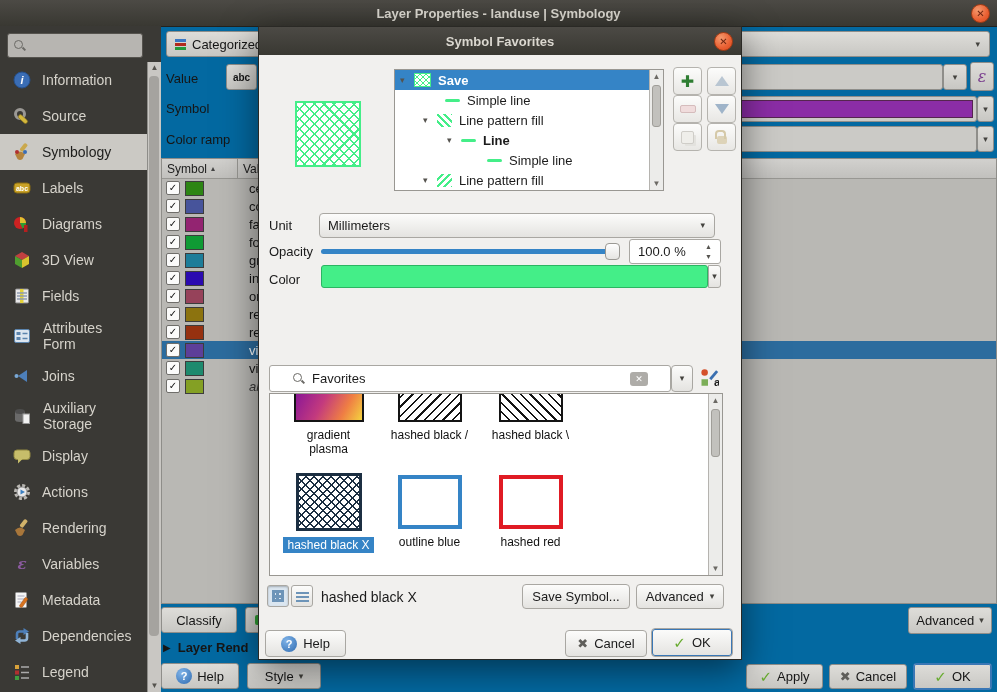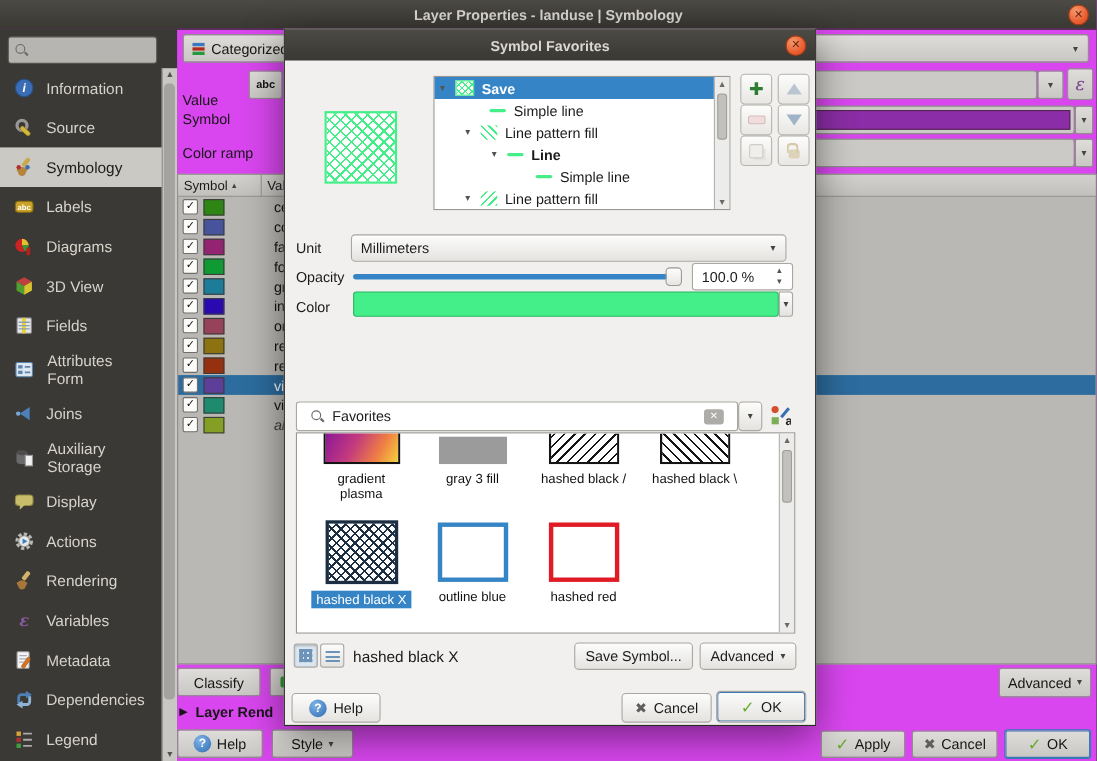--- a/index.html
+++ b/index.html
@@ -1,19 +1,19 @@
 <!DOCTYPE html>
 <html><head>
 <meta charset="utf-8">
 <style>
   html,body{margin:0;padding:0;background:#555;}
   #app{
     position:relative;width:997px;height:692px;overflow:hidden;
     font-family:"Liberation Sans","DejaVu Sans",sans-serif;
-    background:#d946ef;outline:1px solid #23221e;
+    background:#0369a1;outline:1px solid #23221e;
   }
   
   .titlebar{
     position:absolute;left:0;top:0;width:997px;height:26px;
     background:linear-gradient(#4c4a45,#393832);
     border-bottom:1px solid #23221e;
     display:flex;align-items:center;justify-content:center;
     color:#dbd8d0;font-size:13px;font-weight:bold;
   }
   .closebtn{
@@ -315,21 +315,21 @@
     <div class="gbtn" style="left:166px;top:31px;width:824px;height:26px;justify-content:flex-start;padding-left:7px">
       <svg width="13" height="13" viewBox="0 0 13 13">
           <rect x="1" y="1" width="11" height="3" fill="#3b78c3"></rect>
           <rect x="1" y="5" width="11" height="3" fill="#b22a1d"></rect>
           <rect x="1" y="9" width="11" height="3" fill="#259a3c"></rect>
         </svg>
       <span>Categorized</span>
       <span class="ddarrow" style="position:absolute;right:9px">▾</span>
     </div>
 
-    <div class="glabel" style="left:166px;top:83px">Value</div>
+    <div class="glabel" style="left:166px;top:71px">Value</div>
     <div class="gbtn" style="left:226px;top:64px;width:31px;height:26px;font-size:10px;font-weight:bold">abc</div>
     <div class="gfield" style="left:258px;top:64px;width:685px;height:26px"></div>
     <div class="gbtn" style="left:943px;top:64px;width:24px;height:26px">
       <span class="ddarrow">▾</span>
     </div>
     <div class="gbtn" style="left:970px;top:62px;width:24px;height:29px">
       <span class="epsilon">ε</span>
     </div>
 
     <div class="glabel" style="left:166px;top:101px">Symbol</div>
@@ -535,21 +535,21 @@
         <span>▲</span>
         <span>▼</span>
       </div>
 
     <div class="dlabel" style="left:10px;top:245px">Color</div>
     <div class="colorbar" style="left: 62px; top: 238px; width: 387px; height: 23px; background: rgb(68, 238, 136);"></div>
     <div class="colorbar-dd" style="left:449px;top:238px;height:23px">
       <span class="ddarrow">▾</span>
     </div>
 
-    <div class="wfield" style="left:10px;top:338px;width:402px;height:27px;display:flex;align-items:center;gap:7px;padding:0 12px">
+    <div class="wfield" style="left:10px;top:338px;width:402px;height:27px;display:flex;align-items:center;gap:7px;padding:0 22px">
       <span class="searchglyph"></span>
       <span style="font-size:13px;color:#1b1b1b;flex:1">Favorites</span>
       <span class="clearbtn">✕</span>
     </div>
     <div class="btn" style="left:412px;top:338px;width:22px;height:27px">
       <span class="ddarrow">▾</span>
     </div>
     <svg style="position:absolute;left:440px;top:341px" width="20" height="20" viewBox="0 0 16 16">
         <circle cx="4.5" cy="3.5" r="2.6" fill="#d4502a"></circle>
         <rect x="2" y="9" width="5.2" height="5.2" fill="#7cae58"></rect>
@@ -560,26 +560,20 @@
     <div class="symgrid">
       <div class="gridrow">
         <div class="cell">
           <div style="height:28px;overflow:hidden;display:flex;align-items:flex-end">
               <div class="thumb pat-gradient" style="width:70px;height:46px"></div>
             </div>
           <div class="slab" style="width:70px">gradient plasma</div>
         </div>
         <div class="cell">
           <div style="height:28px;overflow:hidden;display:flex;align-items:flex-end">
-              <div class="thumb pat-gray" style="width:62px;height:25px"></div>
-            </div>
-          <div class="slab">gray 3 fill</div>
-        </div>
-        <div class="cell">
-          <div style="height:28px;overflow:hidden;display:flex;align-items:flex-end">
               <div class="thumb pat-fwd" style="width:64px;height:44px"></div>
             </div>
           <div class="slab">hashed black /</div>
         </div>
         <div class="cell">
           <div style="height:28px;overflow:hidden;display:flex;align-items:flex-end">
               <div class="thumb pat-back" style="width:64px;height:44px"></div>
             </div>
           <div class="slab">hashed black \</div>
         </div>

